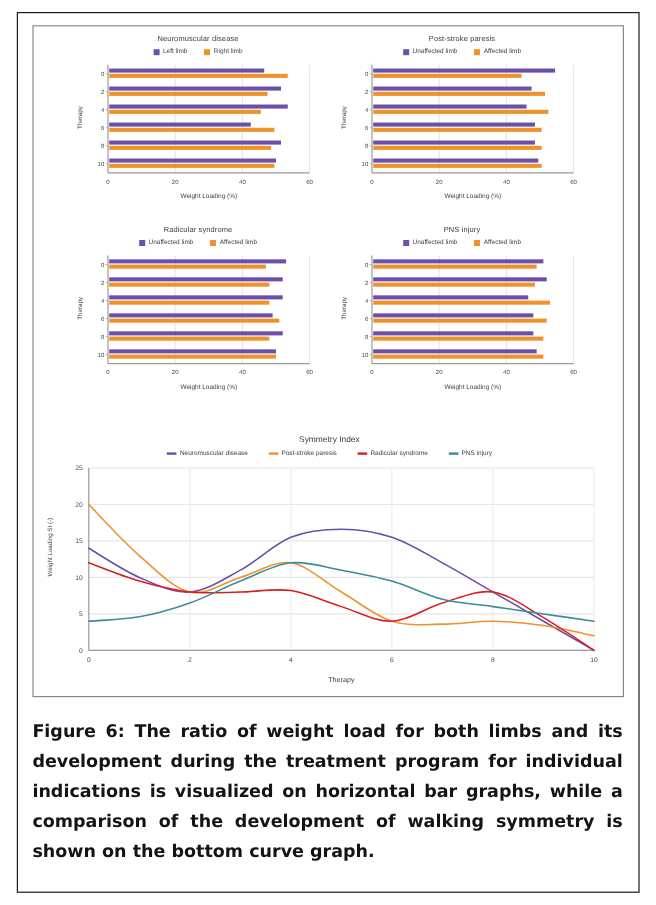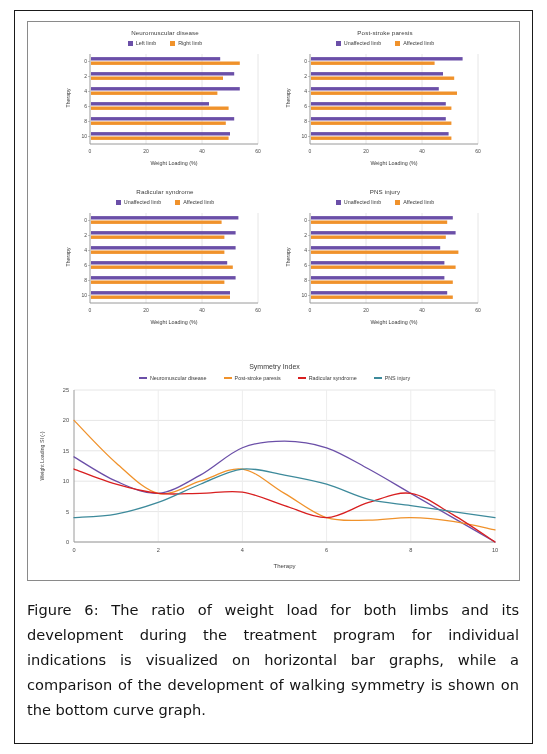--- a/index.html
+++ b/index.html
@@ -118,22 +118,22 @@
     position: absolute;
     left: 12px;
     top: 586px;
     width: 492px;
     font-size: 14.6px;
     line-height: 25px;
     color: #141414;
     text-align: justify;
     font-family: "DejaVu Sans", sans-serif;
   }
-  .caption b { font-weight: 400; }
-  .caption .cap-body { font-weight: 400; }
+  .caption b { font-weight: 700; }
+  .caption .cap-body { font-weight: 700; }
 </style>
 </head>
 <body>
 
 <div id="page">
   <div class="figure-frame">
 
     <div class="charts-panel">
 
       <div class="bar-chart" style="left:32px; top:6px; width:210px; height:155px;">

